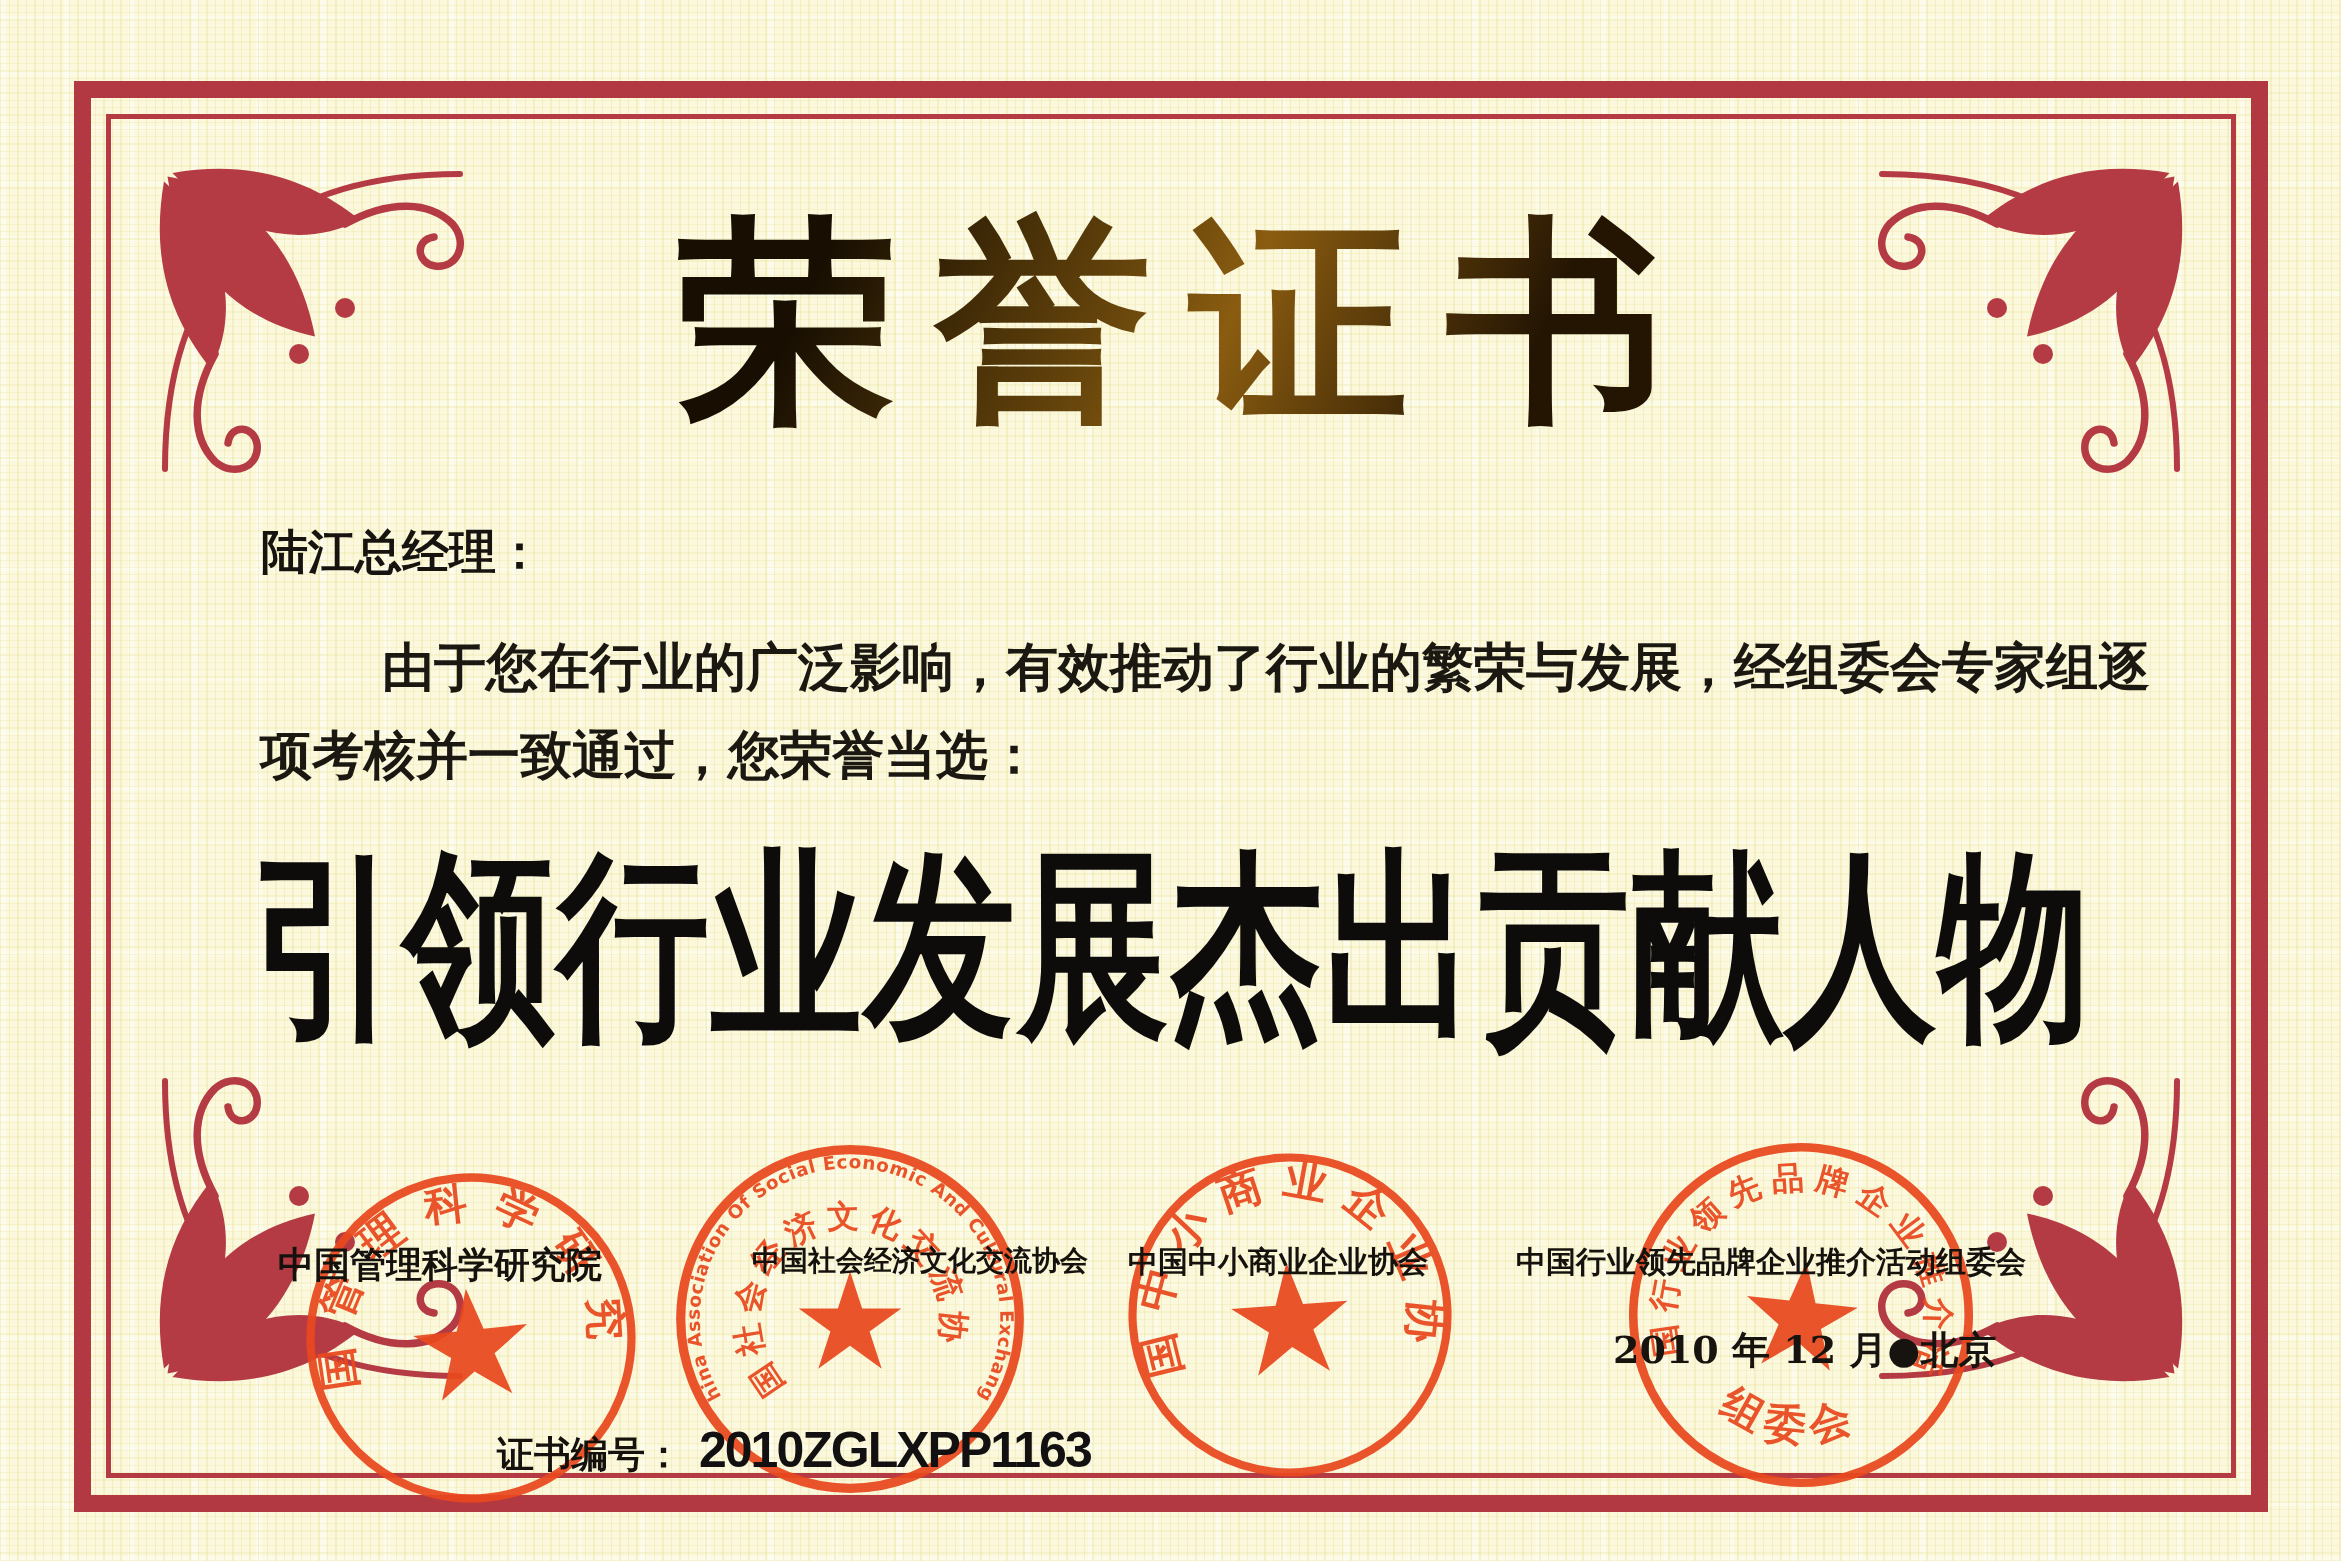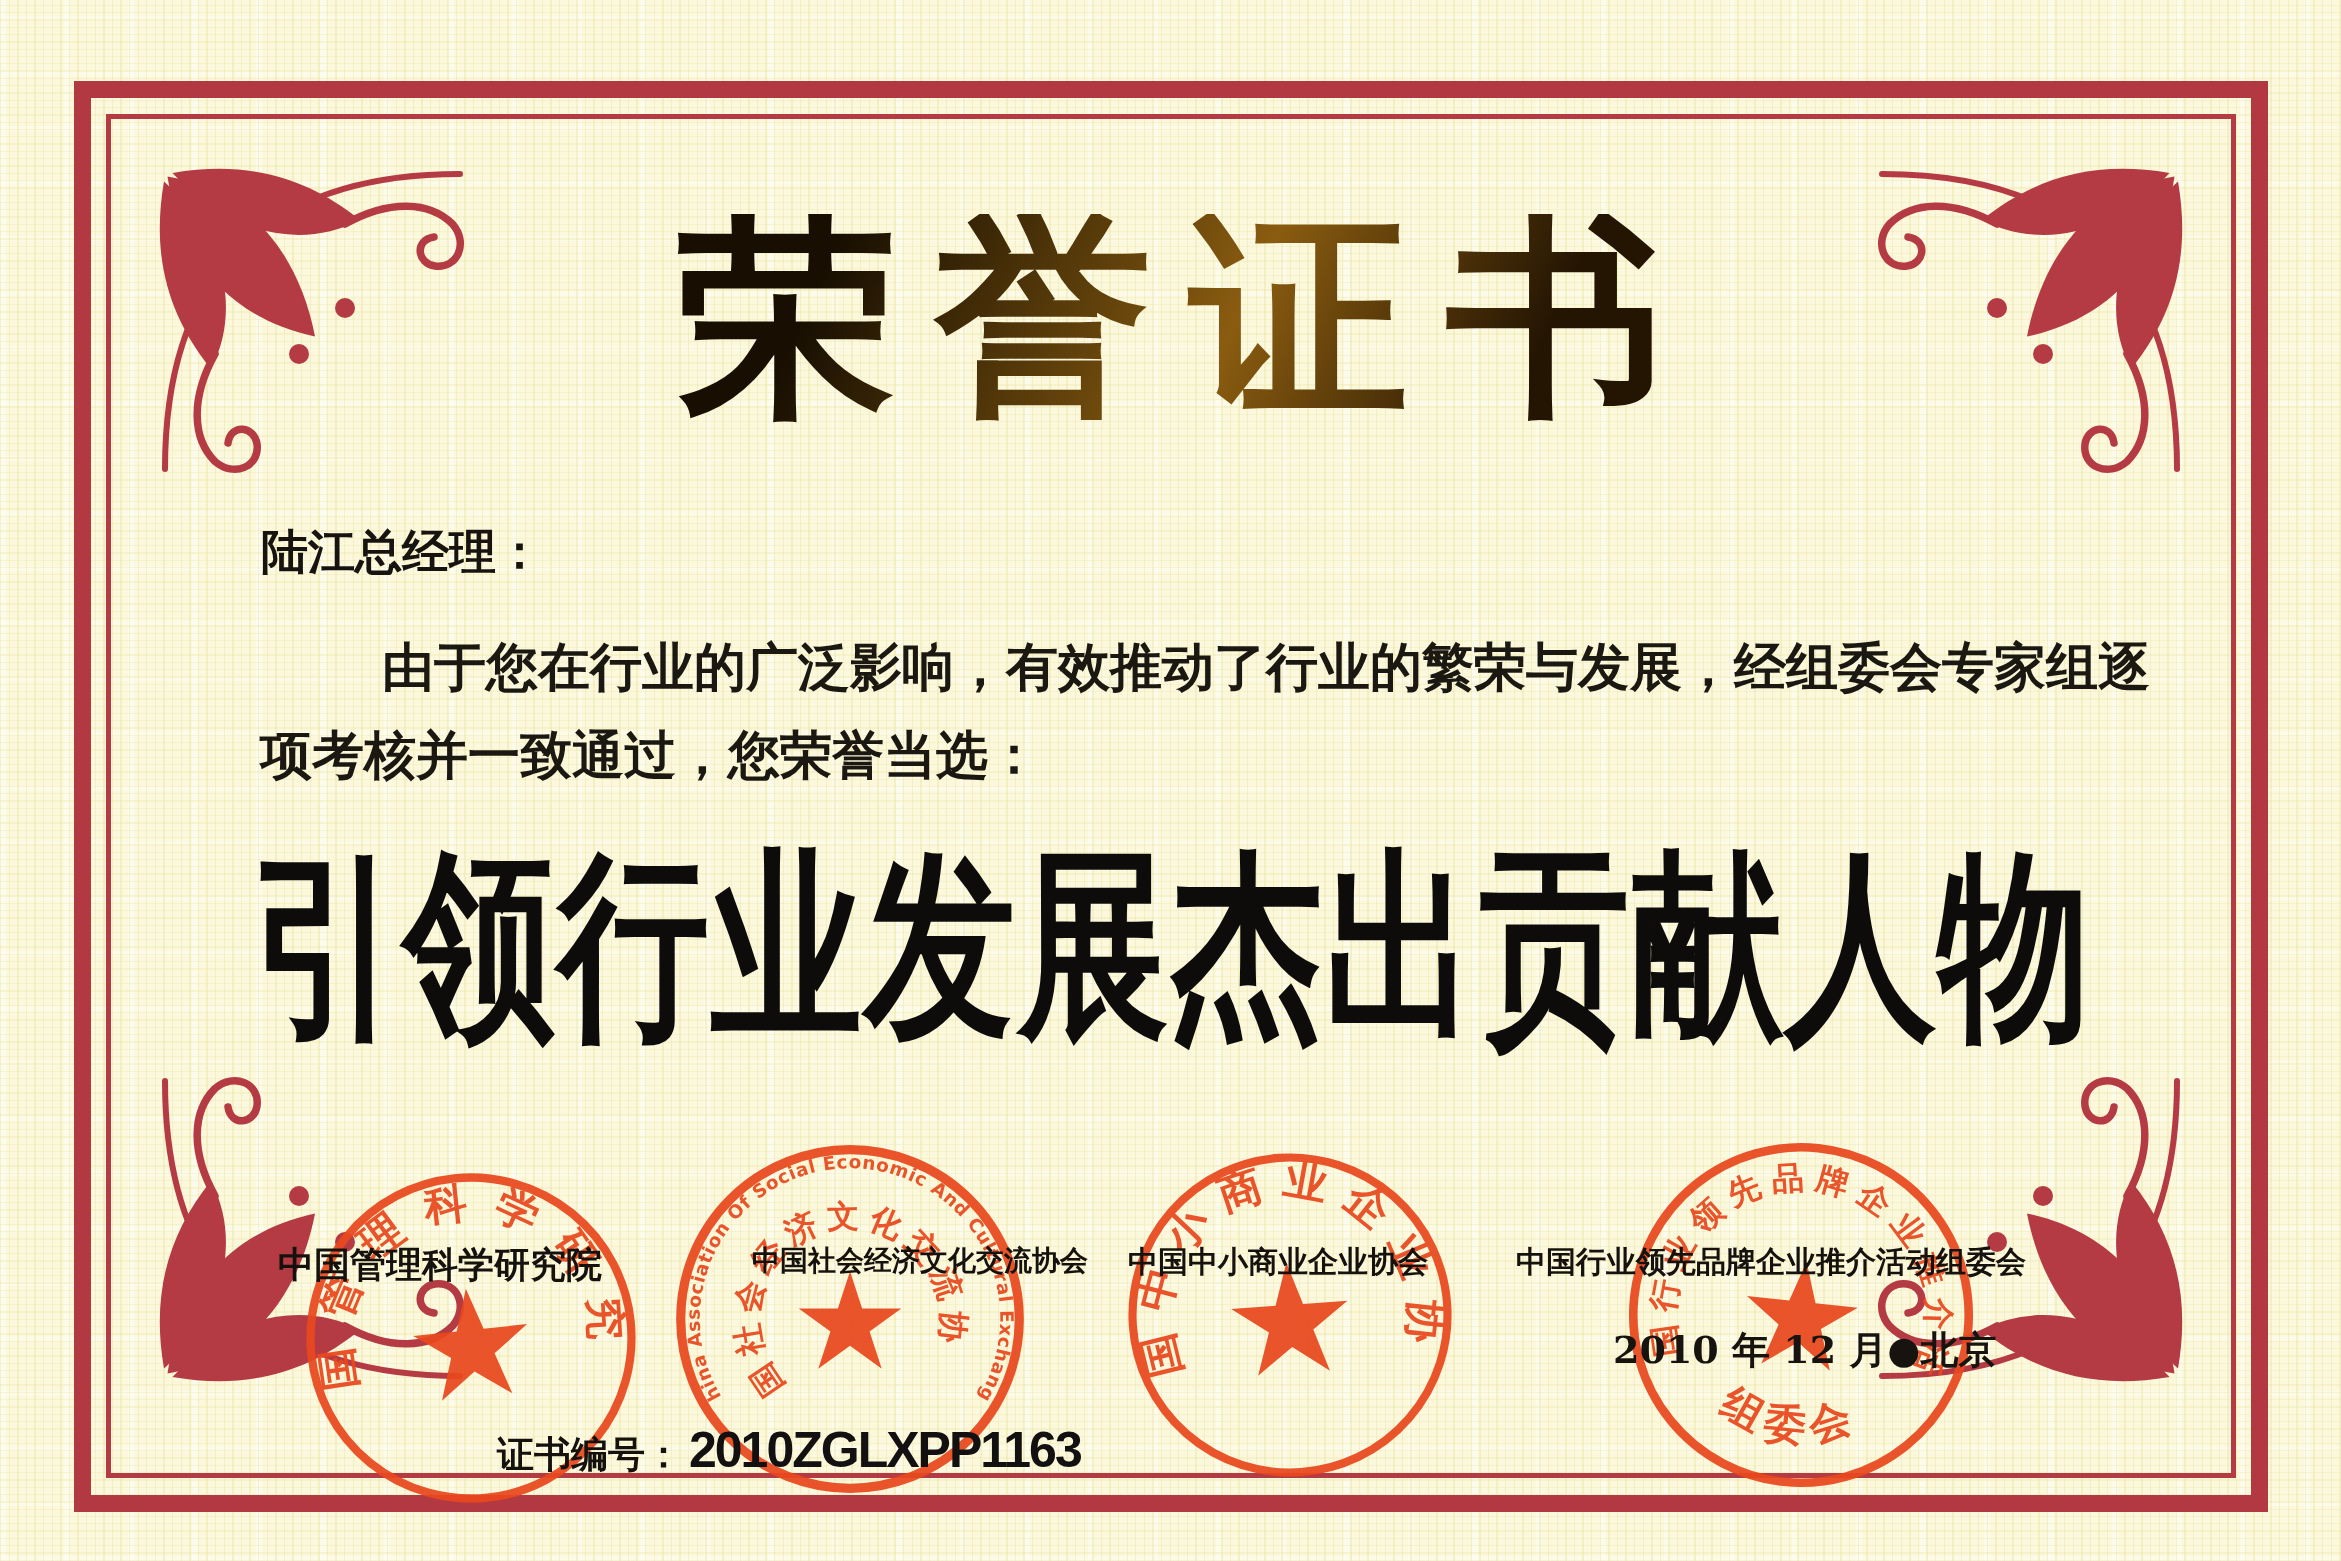--- a/index.html
+++ b/index.html
@@ -25,23 +25,23 @@
     position:absolute;left:106px;top:114px;right:106px;bottom:83px;
     border:5.3px solid #b43a44;
   }
   .corner{position:absolute;width:410px;height:410px;}
   .corner.tl{left:65px;top:74px;}
   .corner.tr{right:65px;top:74px;transform:scaleX(-1);}
   .corner.bl{left:65px;bottom:85px;transform:scaleY(-1);}
   .corner.br{right:65px;bottom:85px;transform:scale(-1,-1);}
   
   .cert-title{
-    position:absolute;top:214px;left:50%;transform:translateX(-50%);
+    position:absolute;top:202px;left:50%;transform:translateX(-50%);
     white-space:nowrap;
-    font-family:Liberation Mono, monospace;
+    font-family:Liberation Sans, sans-serif;
     font-weight:bold;font-size:218px;line-height:1.1;
     letter-spacing:38px;padding-left:38px;
     color:#2c1b04;
   }
   @supports ((background-clip:text) or (-webkit-background-clip:text)){
     .cert-title{
       background:linear-gradient(115deg,#180f02 18%,#6b480c 46%,#8a5c10 55%,#241503 82%);
       -webkit-background-clip:text;background-clip:text;
       color:transparent;-webkit-text-fill-color:transparent;
     }
@@ -76,21 +76,21 @@
   .org-1{left:278px;font-size:36px;}
   .org-2{left:752px;font-size:28px;}
   .org-3{left:1128px;font-size:30px;}
   .org-4{left:1516px;font-size:30px;text-align:right;}
   .date-line{
     position:absolute;left:1613px;top:1325px;z-index:6;
     font-family:"DejaVu Serif","Liberation Serif",serif;
     font-size:38px;font-weight:bold;color:#17140f;white-space:nowrap;
   }
   .footer-row{position:absolute;top:1421px;display:flex;align-items:baseline;z-index:6;white-space:nowrap;}
-  .cert-no-row{left:497px;gap:7px;}
+  .cert-no-row{left:497px;gap:17px;}
   .site-row{left:1138px;gap:14.5px;}
   .footer-cjk{font-size:37px;font-weight:bold;color:#15120d;}
   .cert-no-value{
     font-family:"Liberation Sans","DejaVu Sans",sans-serif;
     font-size:50px;font-weight:bold;color:#121010;letter-spacing:-2px;
   }
   .site-url{
     font-family:"DejaVu Sans Mono","Liberation Mono",monospace;
     font-size:44px;font-weight:bold;color:#15120d;
   }

